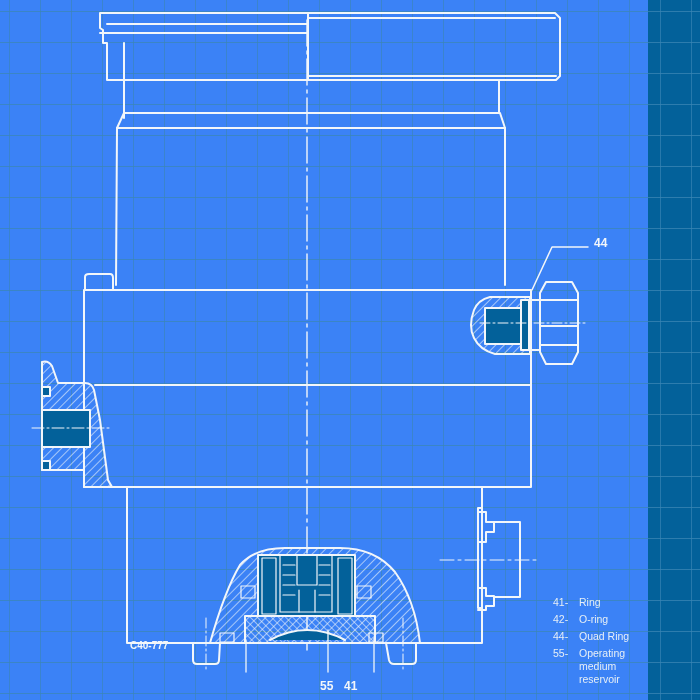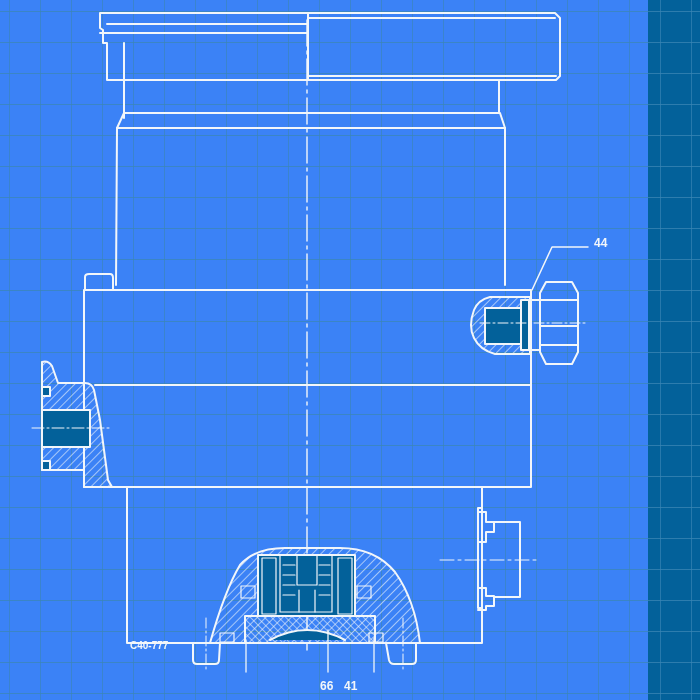--- a/index.html
+++ b/index.html
@@ -131,18 +131,37 @@
 
     <g stroke-width="1.3">
       <line x1="246" y1="640" x2="246" y2="672"></line>
       <line x1="328" y1="630" x2="328" y2="672"></line>
       <line x1="374" y1="638" x2="374" y2="672"></line>
     </g>
   </svg>
 
   <div class="callout" style="left:594px; top:236px;">44</div>
   <div class="callout" style="left:238px; top:701px;">42</div>
-  <div class="callout" style="left:320px; top:679px;">66</div>
+  <div class="callout" style="left:320px; top:679px;">55</div>
   <div class="callout" style="left:344px; top:679px;">41</div>
 
   <div class="drawing-id">C40-777</div>
 
+  <div class="legend">
+    <div class="legend-item">
+      <span class="legend-num">41-</span>
+      <span class="legend-text">Ring</span>
+    </div>
+    <div class="legend-item">
+      <span class="legend-num">42-</span>
+      <span class="legend-text">O-ring</span>
+    </div>
+    <div class="legend-item">
+      <span class="legend-num">44-</span>
+      <span class="legend-text">Quad Ring</span>
+    </div>
+    <div class="legend-item">
+      <span class="legend-num">55-</span>
+      <span class="legend-text">Operating medium
+reservoir</span>
+    </div>
+  </div>
 </div>
 
 </body></html>

